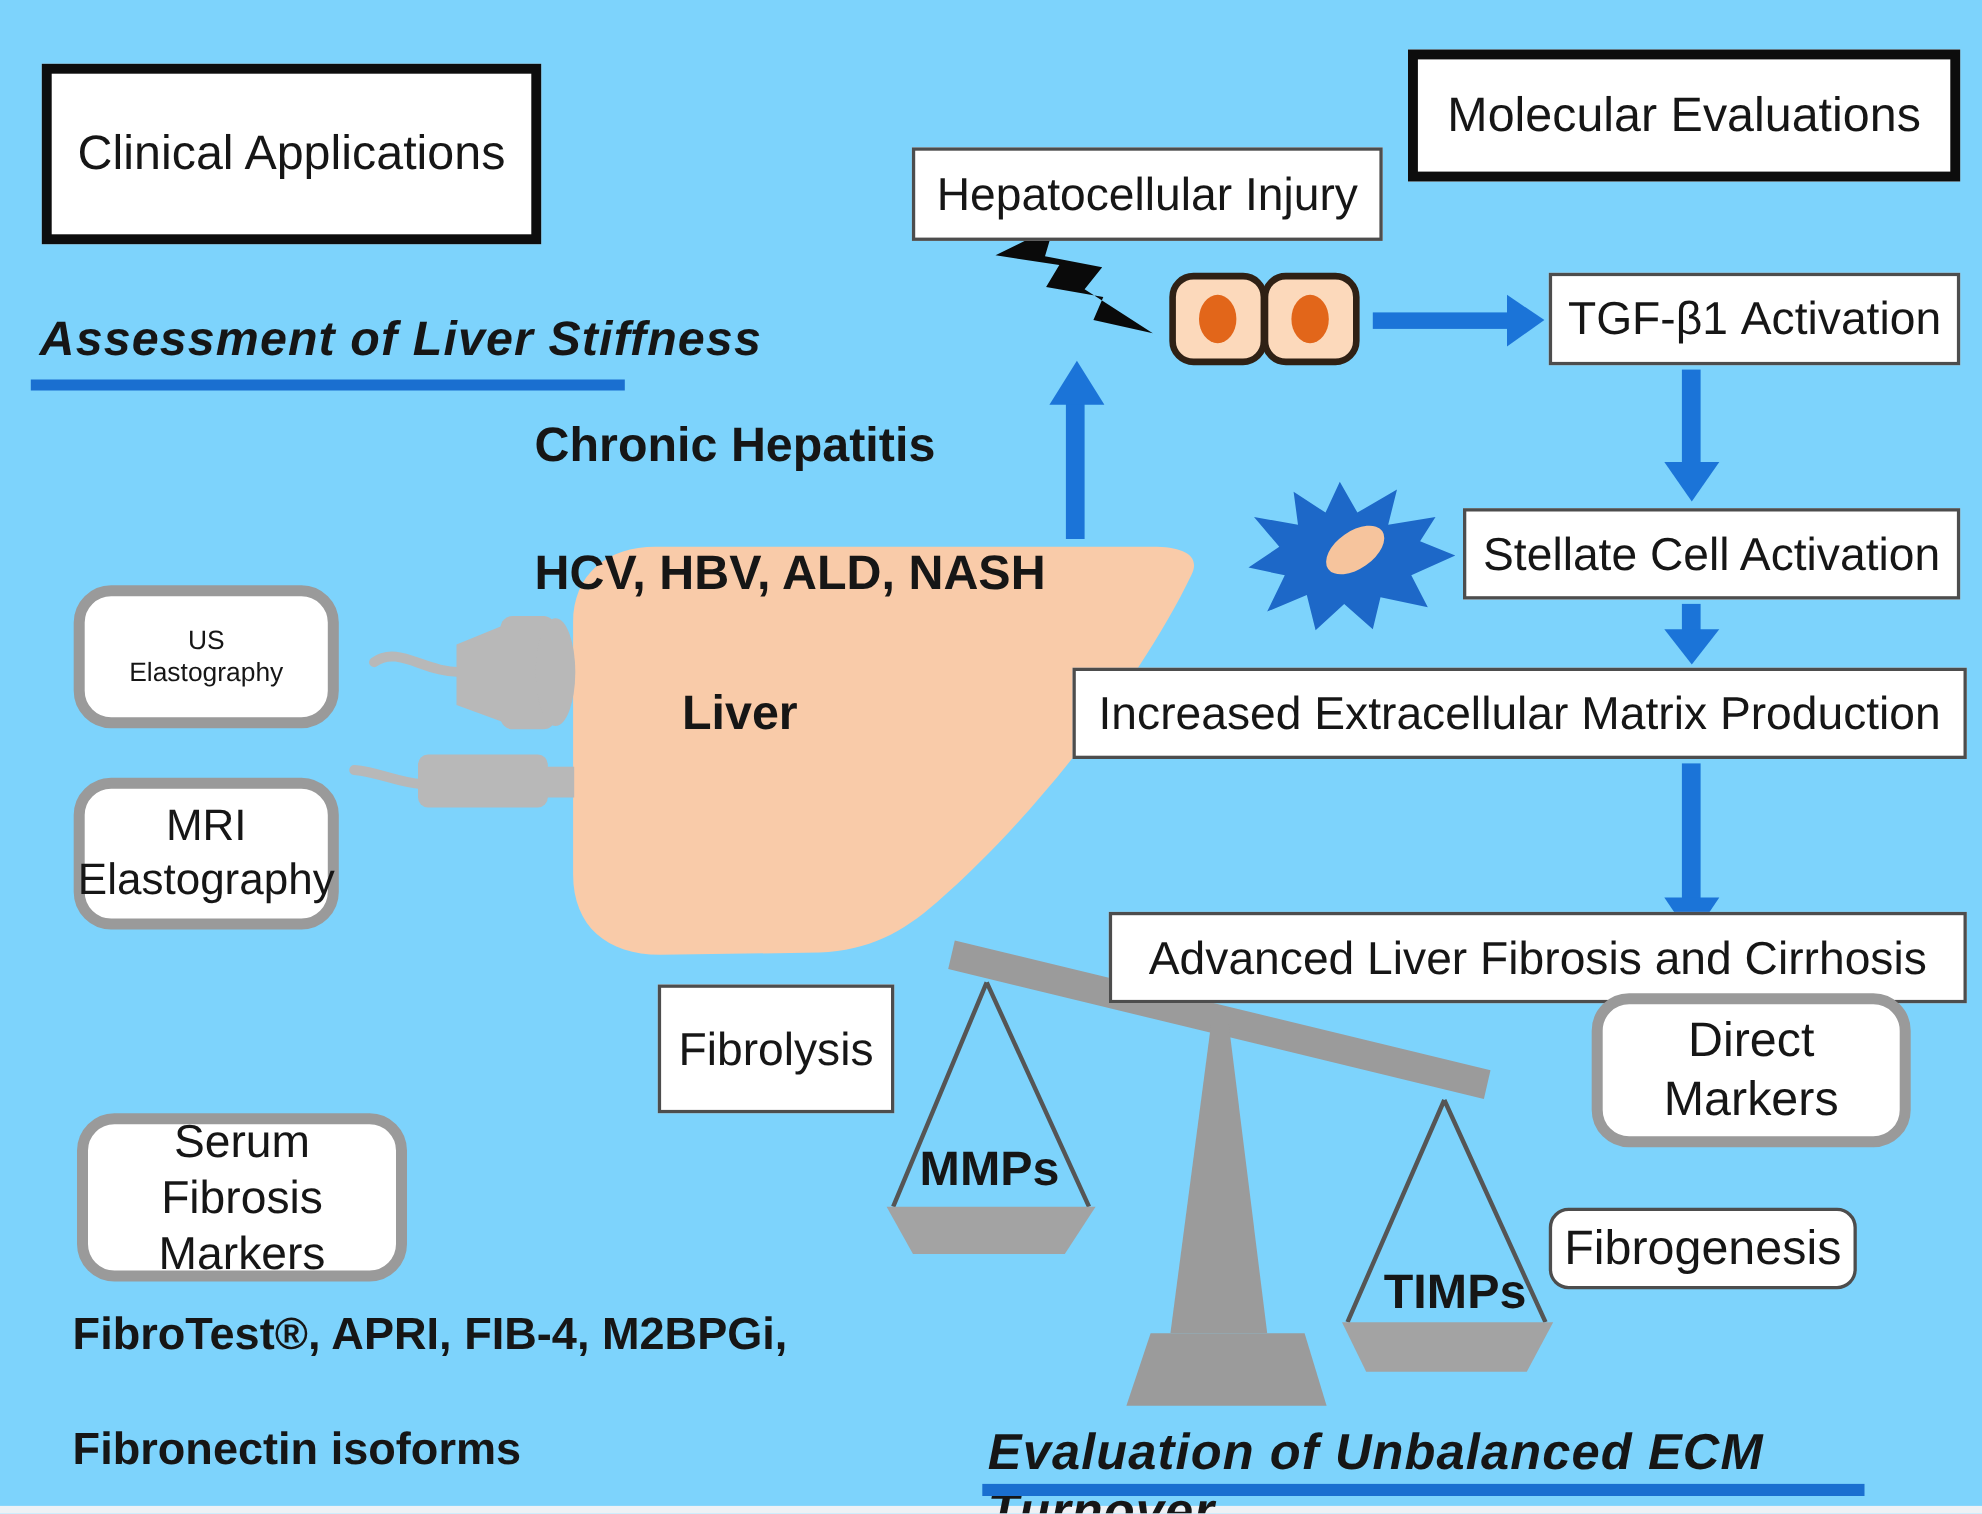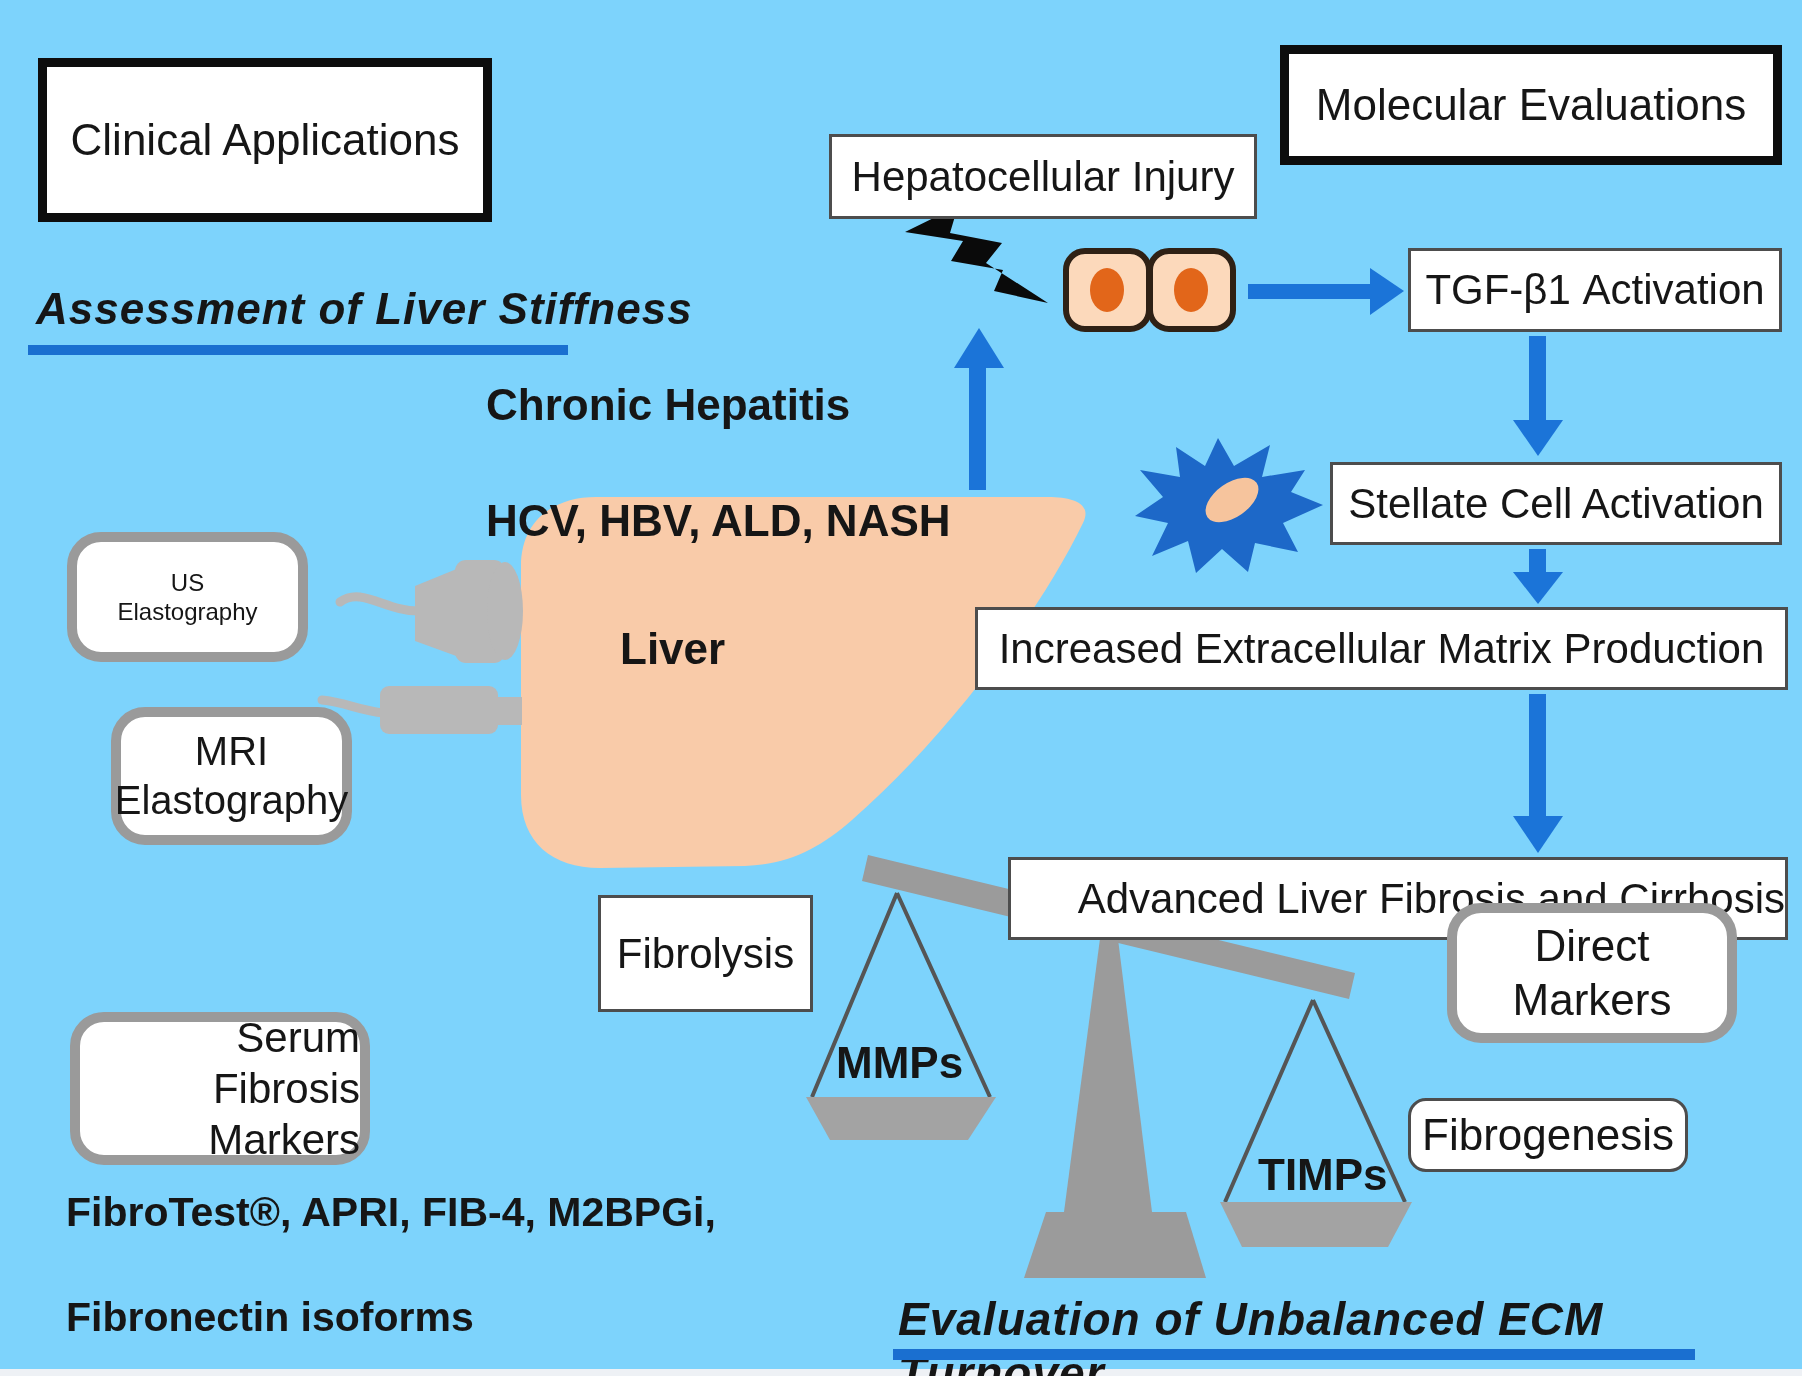--- a/index.html
+++ b/index.html
@@ -124,26 +124,26 @@
   <div class="lbl" style="left:486px;top:376px;font-size:44px;line-height:1.32;"><span>Chronic Hepatitis</span><br>
        <span>HCV, HBV, ALD, NASH</span></div>
 
   <div class="lbl" style="left:620px;top:624px;font-size:44px;">Liver</div>
 
   <div class="box grayround pre" style="left:67px;top:532px;width:241px;height:130px;font-size:24px;">
     <span class="pre">US
 Elastography</span>
   </div>
 
-  <div class="box grayround pre" style="left:67px;top:707px;width:241px;height:138px;font-size:40px;margin-left:44px;">
+  <div class="box grayround pre" style="left:67px;top:707px;width:241px;height:138px;font-size:40px;">
     <span class="pre">MRI
 Elastography</span>
   </div>
 
-  <div class="box grayround pre" style="left:70px;top:1012px;width:300px;height:153px;font-size:42px;text-align:right;">
+  <div class="box grayround pre" style="left:70px;top:1012px;width:300px;height:153px;font-size:42px;">
     <span class="pre">Serum Fibrosis
 Markers</span>
   </div>
 
   <div class="lbl" style="left:66px;top:1186px;font-size:41px;line-height:1.28;"><span>FibroTest®, APRI, FIB-4, M2BPGi,</span><br>
        <span>Fibronectin isoforms</span></div>
 
   <div class="box thin" style="left:829px;top:134px;width:428px;height:85px;">
     <span>Hepatocellular Injury</span>
   </div>
@@ -153,21 +153,21 @@
   </div>
 
   <div class="box thin" style="left:1330px;top:462px;width:452px;height:83px;">
     <span>Stellate Cell Activation</span>
   </div>
 
   <div class="box thin" style="left:975px;top:607px;width:813px;height:83px;">
     <span>Increased Extracellular Matrix Production</span>
   </div>
 
-  <div class="box thin" style="left:1008px;top:857px;width:780px;height:83px;justify-content:flex-end;">
+  <div class="box thin" style="left:1008px;top:829px;width:780px;height:83px;">
     <span>Advanced Liver Fibrosis and Cirrhosis</span>
   </div>
 
   <div class="box thin" style="left:598px;top:895px;width:215px;height:117px;">
     <span>Fibrolysis</span>
   </div>
 
   <div class="lbl" style="left:836px;top:1038px;font-size:44px;">MMPs</div>
 
   <div class="lbl" style="left:1258px;top:1150px;font-size:44px;">TIMPs</div>

